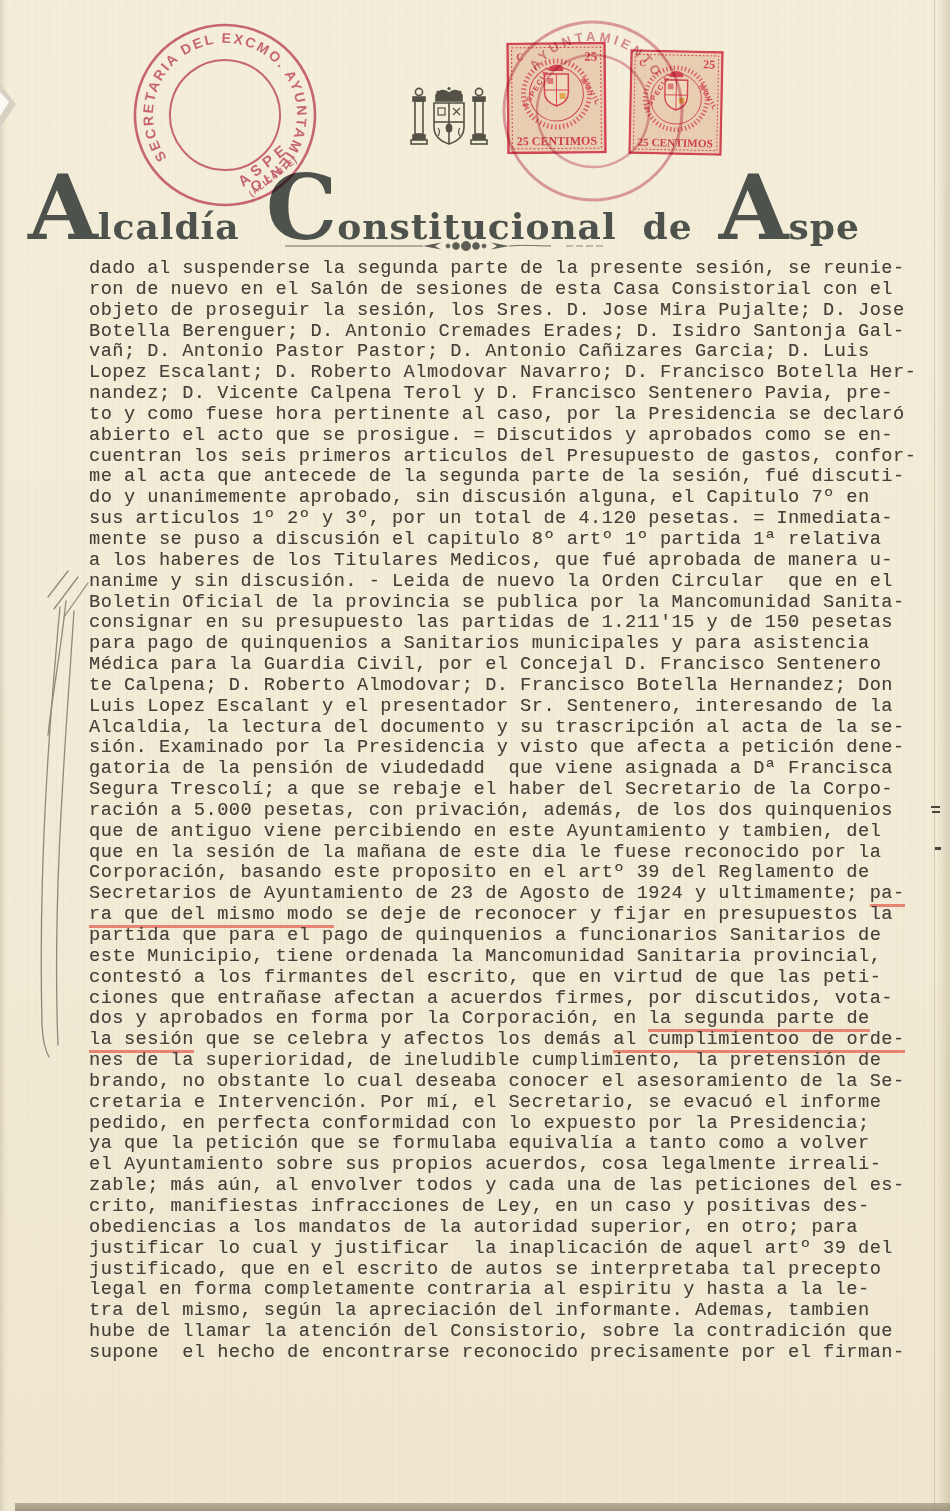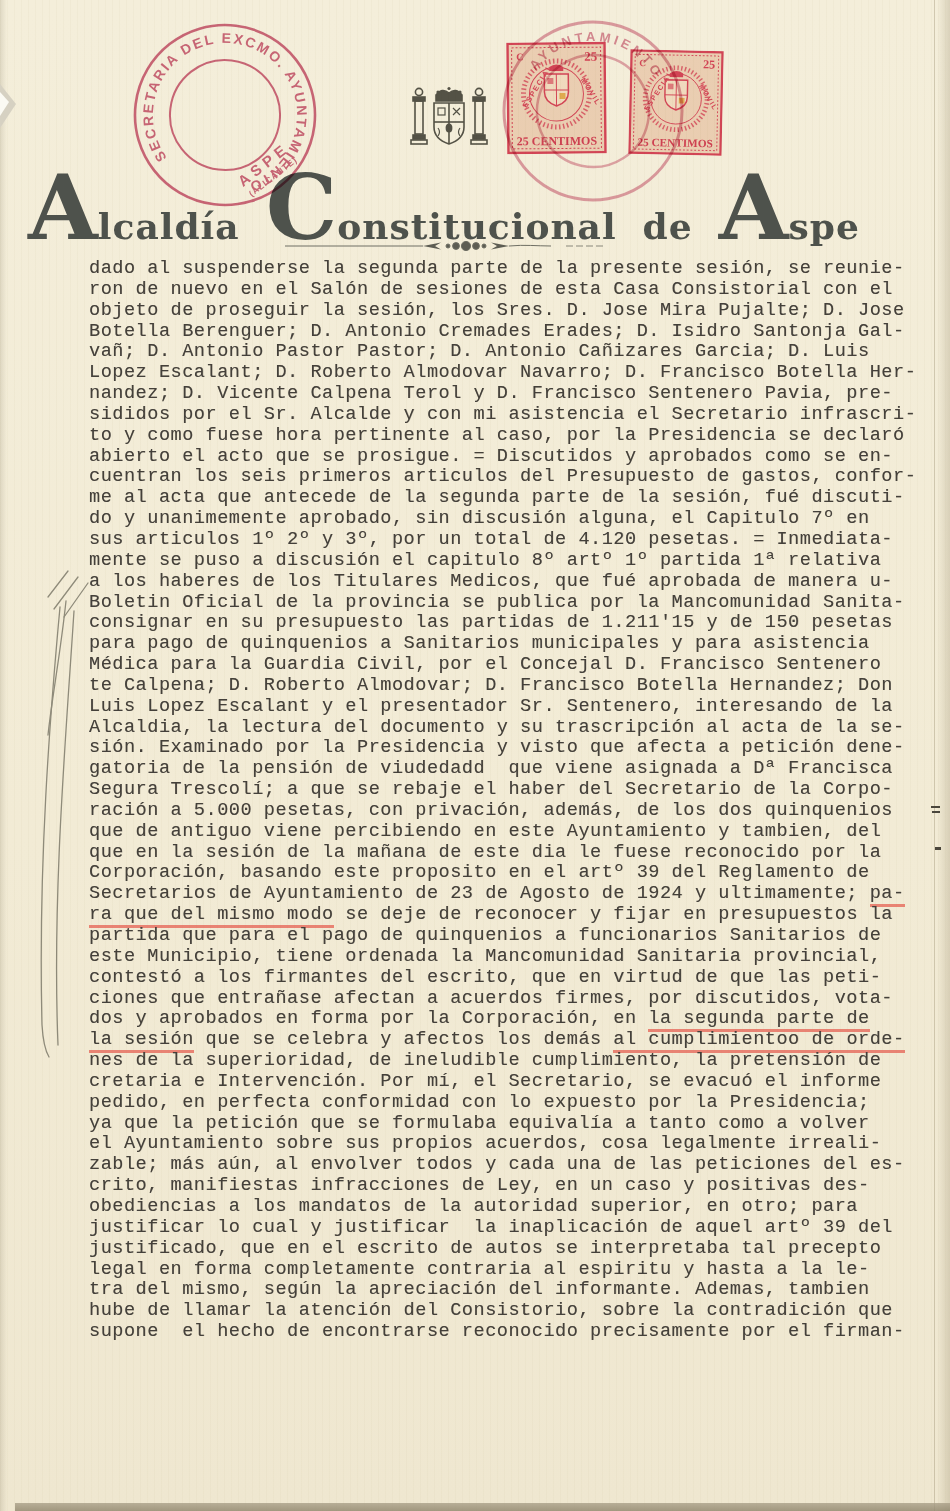--- a/index.html
+++ b/index.html
@@ -170,29 +170,29 @@
   </svg>
 
   <div class="doc-body">
       <div class="doc-line">dado al suspenderse la segunda parte de la presente sesión, se reunie-</div>
       <div class="doc-line">ron de nuevo en el Salón de sesiones de esta Casa Consistorial con el</div>
       <div class="doc-line">objeto de proseguir la sesión, los Sres. D. Jose Mira Pujalte; D. Jose</div>
       <div class="doc-line">Botella Berenguer; D. Antonio Cremades Erades; D. Isidro Santonja Gal-</div>
       <div class="doc-line">vañ; D. Antonio Pastor Pastor; D. Antonio Cañizares Garcia; D. Luis</div>
       <div class="doc-line">Lopez Escalant; D. Roberto Almodovar Navarro; D. Francisco Botella Her-</div>
       <div class="doc-line">nandez; D. Vicente Calpena Terol y D. Francisco Sentenero Pavia, pre-</div>
-      <div class="doc-line">sididos por el Sr. Alcalde y con mi asistencia el Secretario infrascri-</div>
       <div class="doc-line">to y como fuese hora pertinente al caso, por la Presidencia se declaró</div>
       <div class="doc-line">abierto el acto que se prosigue. = Discutidos y aprobados como se en-</div>
       <div class="doc-line">cuentran los seis primeros articulos del Presupuesto de gastos, confor-</div>
       <div class="doc-line">me al acta que antecede de la segunda parte de la sesión, fué discuti-</div>
       <div class="doc-line">do y unanimemente aprobado, sin discusión alguna, el Capitulo 7º en</div>
       <div class="doc-line">sus articulos 1º 2º y 3º, por un total de 4.120 pesetas. = Inmediata-</div>
       <div class="doc-line">mente se puso a discusión el capitulo 8º artº 1º partida 1ª relativa</div>
       <div class="doc-line">a los haberes de los Titulares Medicos, que fué aprobada de manera u-</div>
+      <div class="doc-line">nanime y sin discusión. - Leida de nuevo la Orden Circular  que en el</div>
       <div class="doc-line">Boletin Oficial de la provincia se publica por la Mancomunidad Sanita-</div>
       <div class="doc-line">consignar en su presupuesto las partidas de 1.211'15 y de 150 pesetas</div>
       <div class="doc-line">para pago de quinquenios a Sanitarios municipales y para asistencia</div>
       <div class="doc-line">Médica para la Guardia Civil, por el Concejal D. Francisco Sentenero</div>
       <div class="doc-line">te Calpena; D. Roberto Almodovar; D. Francisco Botella Hernandez; Don</div>
       <div class="doc-line">Luis Lopez Escalant y el presentador Sr. Sentenero, interesando de la</div>
       <div class="doc-line">Alcaldia, la lectura del documento y su trascripción al acta de la se-</div>
       <div class="doc-line">sión. Examinado por la Presidencia y visto que afecta a petición dene-</div>
       <div class="doc-line">gatoria de la pensión de viudedadd  que viene asignada a Dª Francisca</div>
       <div class="doc-line">Segura Trescolí; a que se rebaje el haber del Secretario de la Corpo-</div>
@@ -202,20 +202,21 @@
       <div class="doc-line">Corporación, basando este proposito en el artº 39 del Reglamento de</div>
       <div class="doc-line"><span>Secretarios de Ayuntamiento de 23 de Agosto de 1924 y ultimamente; </span><span class="red-underline">pa-</span></div>
       <div class="doc-line"><span class="red-underline">ra que del mismo modo</span><span> se deje de reconocer y fijar en presupuestos la</span></div>
       <div class="doc-line">partida que para el pago de quinquenios a funcionarios Sanitarios de</div>
       <div class="doc-line">este Municipio, tiene ordenada la Mancomunidad Sanitaria provincial,</div>
       <div class="doc-line">contestó a los firmantes del escrito, que en virtud de que las peti-</div>
       <div class="doc-line">ciones que entrañase afectan a acuerdos firmes, por discutidos, vota-</div>
       <div class="doc-line"><span>dos y aprobados en forma por la Corporación, en </span><span class="red-underline">la segunda parte de</span></div>
       <div class="doc-line"><span class="red-underline">la sesión</span><span> que se celebra y afectos los demás </span><span class="red-underline">al cumplimientoo de orde-</span></div>
       <div class="doc-line">nes de la superioridad, de ineludible cumplimiento, la pretensión de</div>
+      <div class="doc-line">brando, no obstante lo cual deseaba conocer el asesoramiento de la Se-</div>
       <div class="doc-line">cretaria e Intervención. Por mí, el Secretario, se evacuó el informe</div>
       <div class="doc-line">pedido, en perfecta conformidad con lo expuesto por la Presidencia;</div>
       <div class="doc-line">ya que la petición que se formulaba equivalía a tanto como a volver</div>
       <div class="doc-line">el Ayuntamiento sobre sus propios acuerdos, cosa legalmente irreali-</div>
       <div class="doc-line">zable; más aún, al envolver todos y cada una de las peticiones del es-</div>
       <div class="doc-line">crito, manifiestas infracciones de Ley, en un caso y positivas des-</div>
       <div class="doc-line">obediencias a los mandatos de la autoridad superior, en otro; para</div>
       <div class="doc-line">justificar lo cual y justificar  la inaplicación de aquel artº 39 del</div>
       <div class="doc-line">justificado, que en el escrito de autos se interpretaba tal precepto</div>
       <div class="doc-line">legal en forma completamente contraria al espiritu y hasta a la le-</div>

